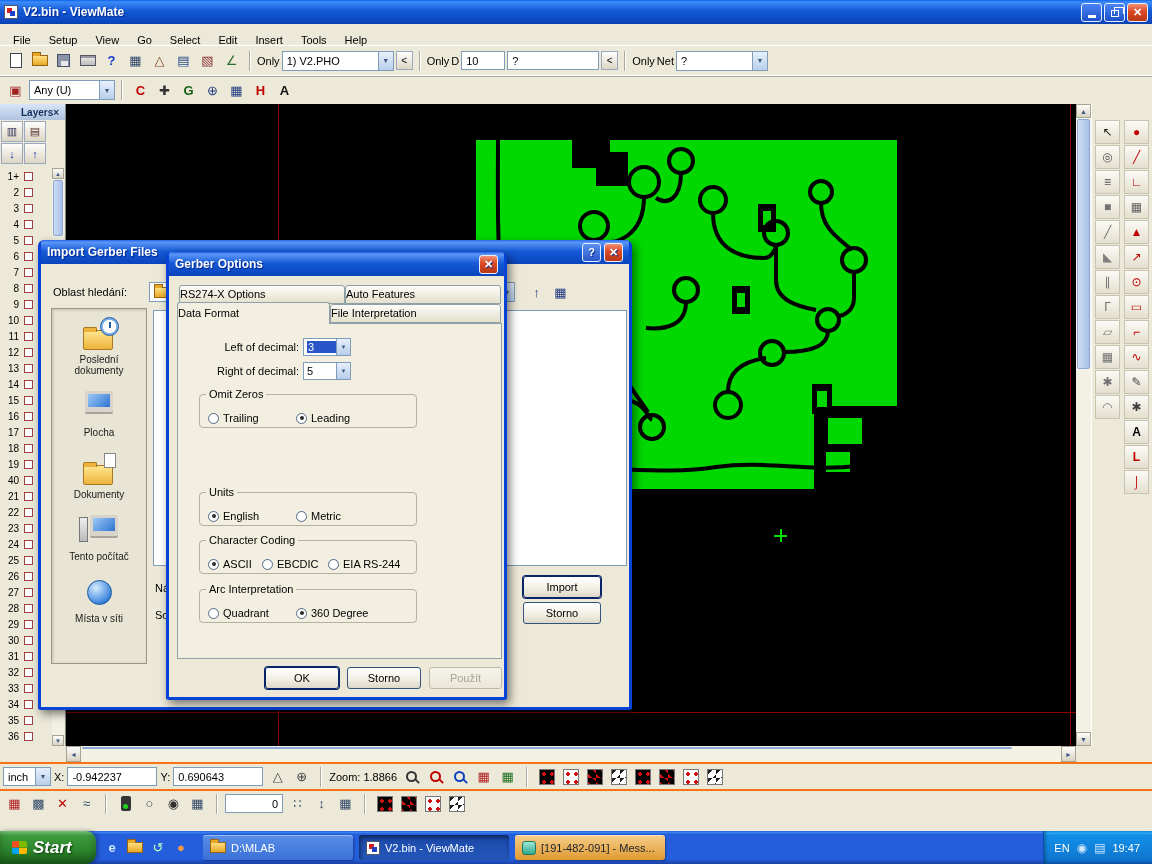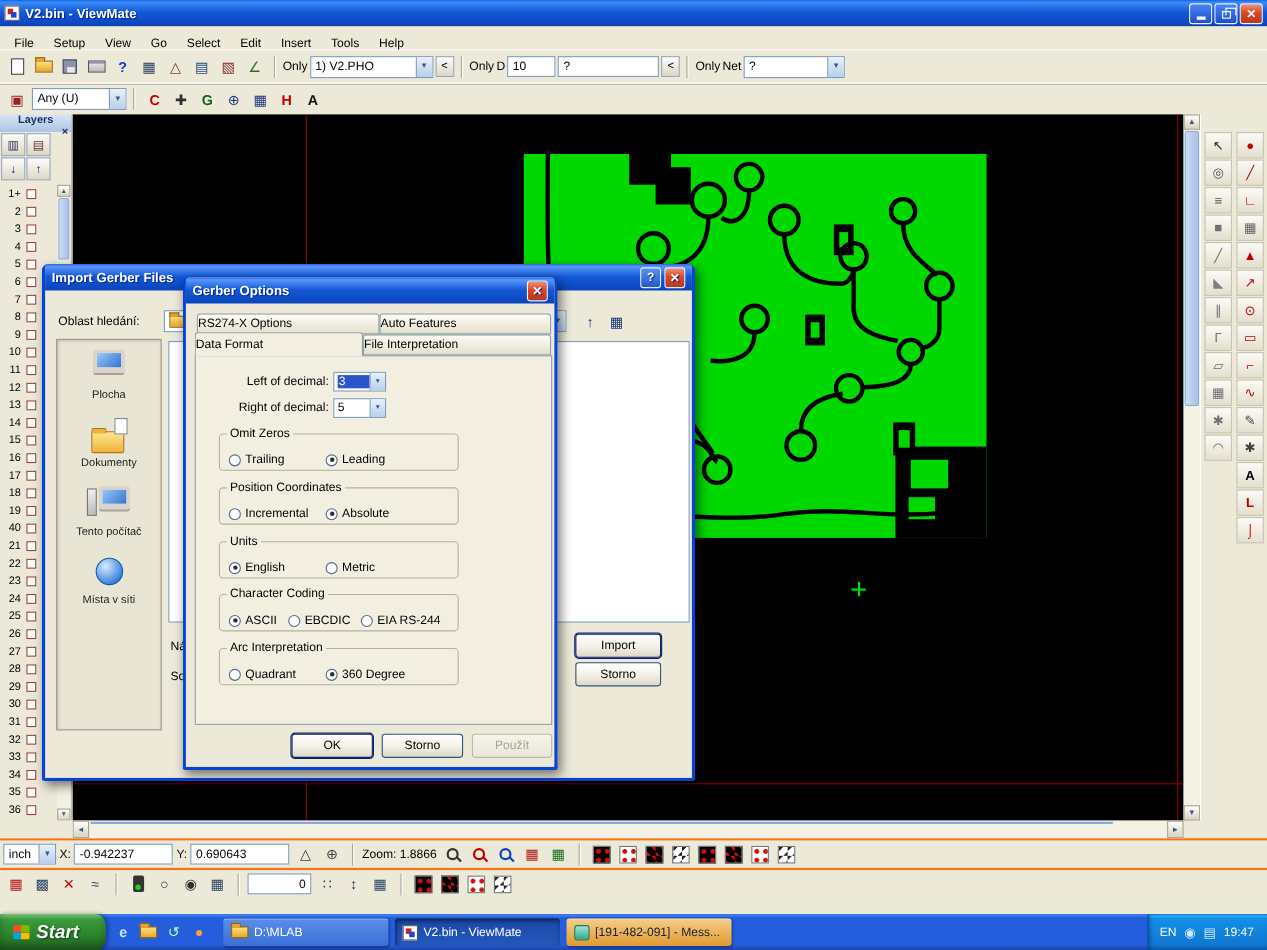--- a/index.html
+++ b/index.html
@@ -43,21 +43,21 @@
 .ic-mag.red{border-color:#C00000;} .ic-mag.red::after{background:#C00000;}
 .ic-mag.blue{border-color:#1040C0;} .ic-mag.blue::after{background:#1040C0;}
 .pat{width:16px;height:16px;border:1px solid #777;display:inline-block;background:#000;background-image:radial-gradient(#D01010 35%,transparent 36%);background-size:8px 8px;}
 .pat.p2{background:#fff;background-image:radial-gradient(#D01010 35%,transparent 36%);background-size:8px 8px;}
 .pat.p3{background:#000;background-image:linear-gradient(45deg,#D01010 25%,transparent 25% 75%,#D01010 75%);background-size:8px 8px;}
 .pat.p4{background:#fff;background-image:linear-gradient(135deg,#202020 25%,transparent 25% 75%,#202020 75%);background-size:8px 8px;}
 .ic-traffic{width:10px;height:15px;background:#333;border-radius:2px;position:relative;}
 .ic-traffic::after{content:"";position:absolute;left:2.5px;top:8px;width:5px;height:5px;border-radius:50%;background:#20D020;}
 
 #layers-panel{position:absolute;left:0;top:104px;width:66px;height:642px;background:#ECE9D8;border-right:1px solid #888;z-index:2;}
-.lp-head{height:16px;background:linear-gradient(#D8E4F8,#AFC3DF);display:flex;align-items:center;padding:0 3px;font-size:10px;font-weight:bold;color:#14325E;flex-direction:column;}
+.lp-head{height:16px;background:linear-gradient(#D8E4F8,#AFC3DF);display:flex;align-items:center;padding:0 21px;font-size:10px;font-weight:bold;color:#14325E;}
 .lp-x{margin-left:auto;font-size:10px;cursor:default;}
 .lp-btns{position:absolute;left:1px;top:17px;width:52px;display:flex;flex-wrap:wrap;gap:1px;}
 .lp-btns .tbtn{width:22px;height:21px;border:1px solid #9AA8C0;background:linear-gradient(#FDFDFB,#DDD6C4);font-size:11px;}
 .lp-list{position:absolute;left:0;top:64px;width:52px;height:578px;overflow:hidden;}
 .layer-row{height:16px;display:flex;align-items:center;font-size:10px;}
 .lnum{width:19px;text-align:right;margin-right:5px;}
 .lsq{width:9px;height:9px;background:#fff;border:1px solid #A04040;}
 .lp-scroll{position:absolute;right:1px;top:64px;width:12px;height:578px;background:#F3F1E4;display:flex;flex-direction:column;}
 .sb-btn{background:linear-gradient(#FDFDFB,#D8D2C2);border:1px solid #A8A492;color:#3D5782;display:flex;align-items:center;justify-content:center;font-size:6px;flex:none;}
 .lp-thumb{width:100%;height:56px;background:linear-gradient(90deg,#CEDCF3,#A8C0E8);border:1px solid #8CA8D8;border-radius:2px;}
@@ -739,20 +739,27 @@
           <div class="tbtn b">
             <span class="b" style="color: rgb(32, 56, 128);">↑</span>
           </div>
           <div class="tbtn">
             <span style="color: rgb(32, 56, 128);">▦</span>
           </div>
         </div>
       <div class="places" style="left:10px;top:44px;width:96px;height:356px">
         <div class="place">
             <div class="pic">
+              <span class="fold"></span>
+              <span class="clock"></span>
+            </div>
+            <div>Poslední dokumenty</div>
+          </div>
+        <div class="place">
+            <div class="pic">
               <span class="mon"></span>
             </div>
             <div>Plocha</div>
           </div>
         <div class="place">
             <div class="pic">
               <span class="fold"></span>
               <span class="page"></span>
             </div>
             <div>Dokumenty</div>
@@ -804,31 +811,20 @@
 
       <fieldset class="grp" style="left:30px;top:112px;width:218px;height:40px">
         <legend>Omit Zeros</legend>
         <label class="ropt" style="left:8px">
             <span class="radio"></span>
             <span class="radio-label">Trailing</span>
           </label>
         <label class="ropt" style="left:96px">
             <span class="radio checked"></span>
             <span class="radio-label">Leading</span>
-          </label>
-      </fieldset>
-      <fieldset class="grp" style="left:30px;top:161px;width:218px;height:40px">
-        <legend>Position Coordinates</legend>
-        <label class="ropt" style="left:8px">
-            <span class="radio"></span>
-            <span class="radio-label">Incremental</span>
-          </label>
-        <label class="ropt" style="left:96px">
-            <span class="radio checked"></span>
-            <span class="radio-label">Absolute</span>
           </label>
       </fieldset>
       <fieldset class="grp" style="left:30px;top:210px;width:218px;height:40px">
         <legend>Units</legend>
         <label class="ropt" style="left:8px">
             <span class="radio checked"></span>
             <span class="radio-label">English</span>
           </label>
         <label class="ropt" style="left:96px">
             <span class="radio"></span>

